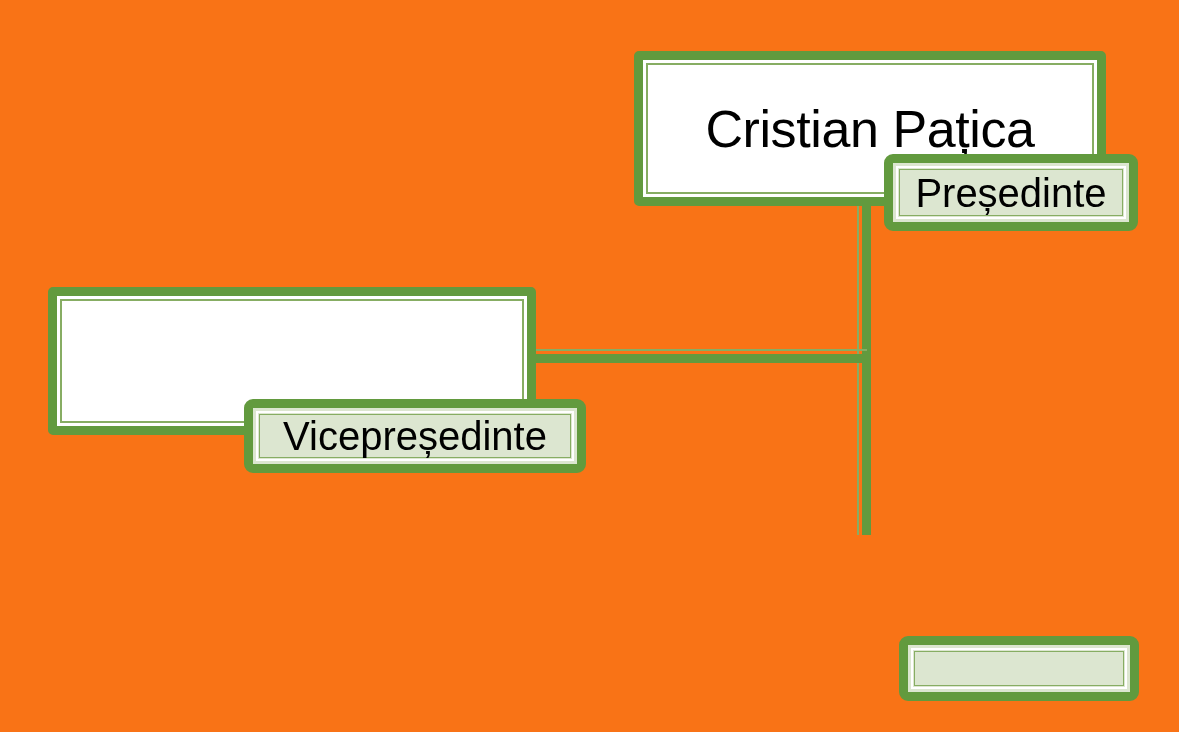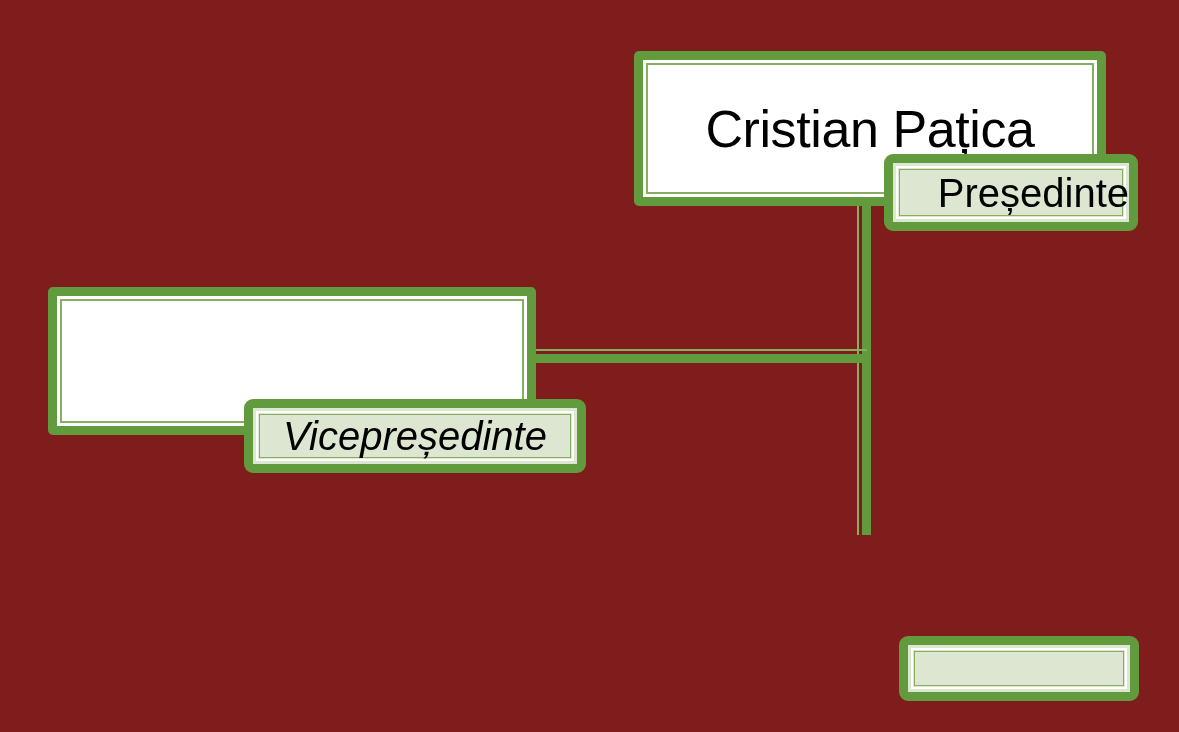--- a/index.html
+++ b/index.html
@@ -9,21 +9,21 @@
     background: #ffffff;
   }
   body {
     font-family: "Liberation Sans", sans-serif;
     -webkit-font-smoothing: antialiased;
   }
   #canvas {
     position: relative;
     width: 1179px;
     height: 732px;
-    background: #7f1d1d;
+    background: #f97316;
     overflow: hidden;
   }
 
   
   .connector-layer {
     position: absolute;
     left: 0;
     top: 0;
     width: 1179px;
     height: 732px;
@@ -133,24 +133,24 @@
     position: relative;
     color: var(--text);
     font-size: 40px;
     line-height: 1.05;
     white-space: nowrap;
     z-index: 1;
   }
 
   
   #node-presedinte      { left: 634px; top: 51px;  width: 472px; height: 155px; }
-  #badge-presedinte     { left: 884px; top: 154px; width: 254px; height: 77px; justify-content: flex-end;  }
+  #badge-presedinte     { left: 884px; top: 154px; width: 254px; height: 77px;  }
 
   #node-vicepresedinte  { left: 48px;  top: 287px; width: 488px; height: 148px; }
-  #badge-vicepresedinte { left: 244px; top: 399px; width: 342px; height: 74px; font-style: italic;  }
+  #badge-vicepresedinte { left: 244px; top: 399px; width: 342px; height: 74px;  }
 
   #node-secretar        { left: 613px; top: 527px; width: 511px; height: 151px; }
   #badge-secretar       { left: 899px; top: 636px; width: 240px; height: 65px;  }
 
   
   #conn-trunk      { left: 862px; top: 205px; height: 330px; }
   
   #conn-branch-vp  { left: 530px; top: 354px; width: 337px; }
 </style>
 </head>

